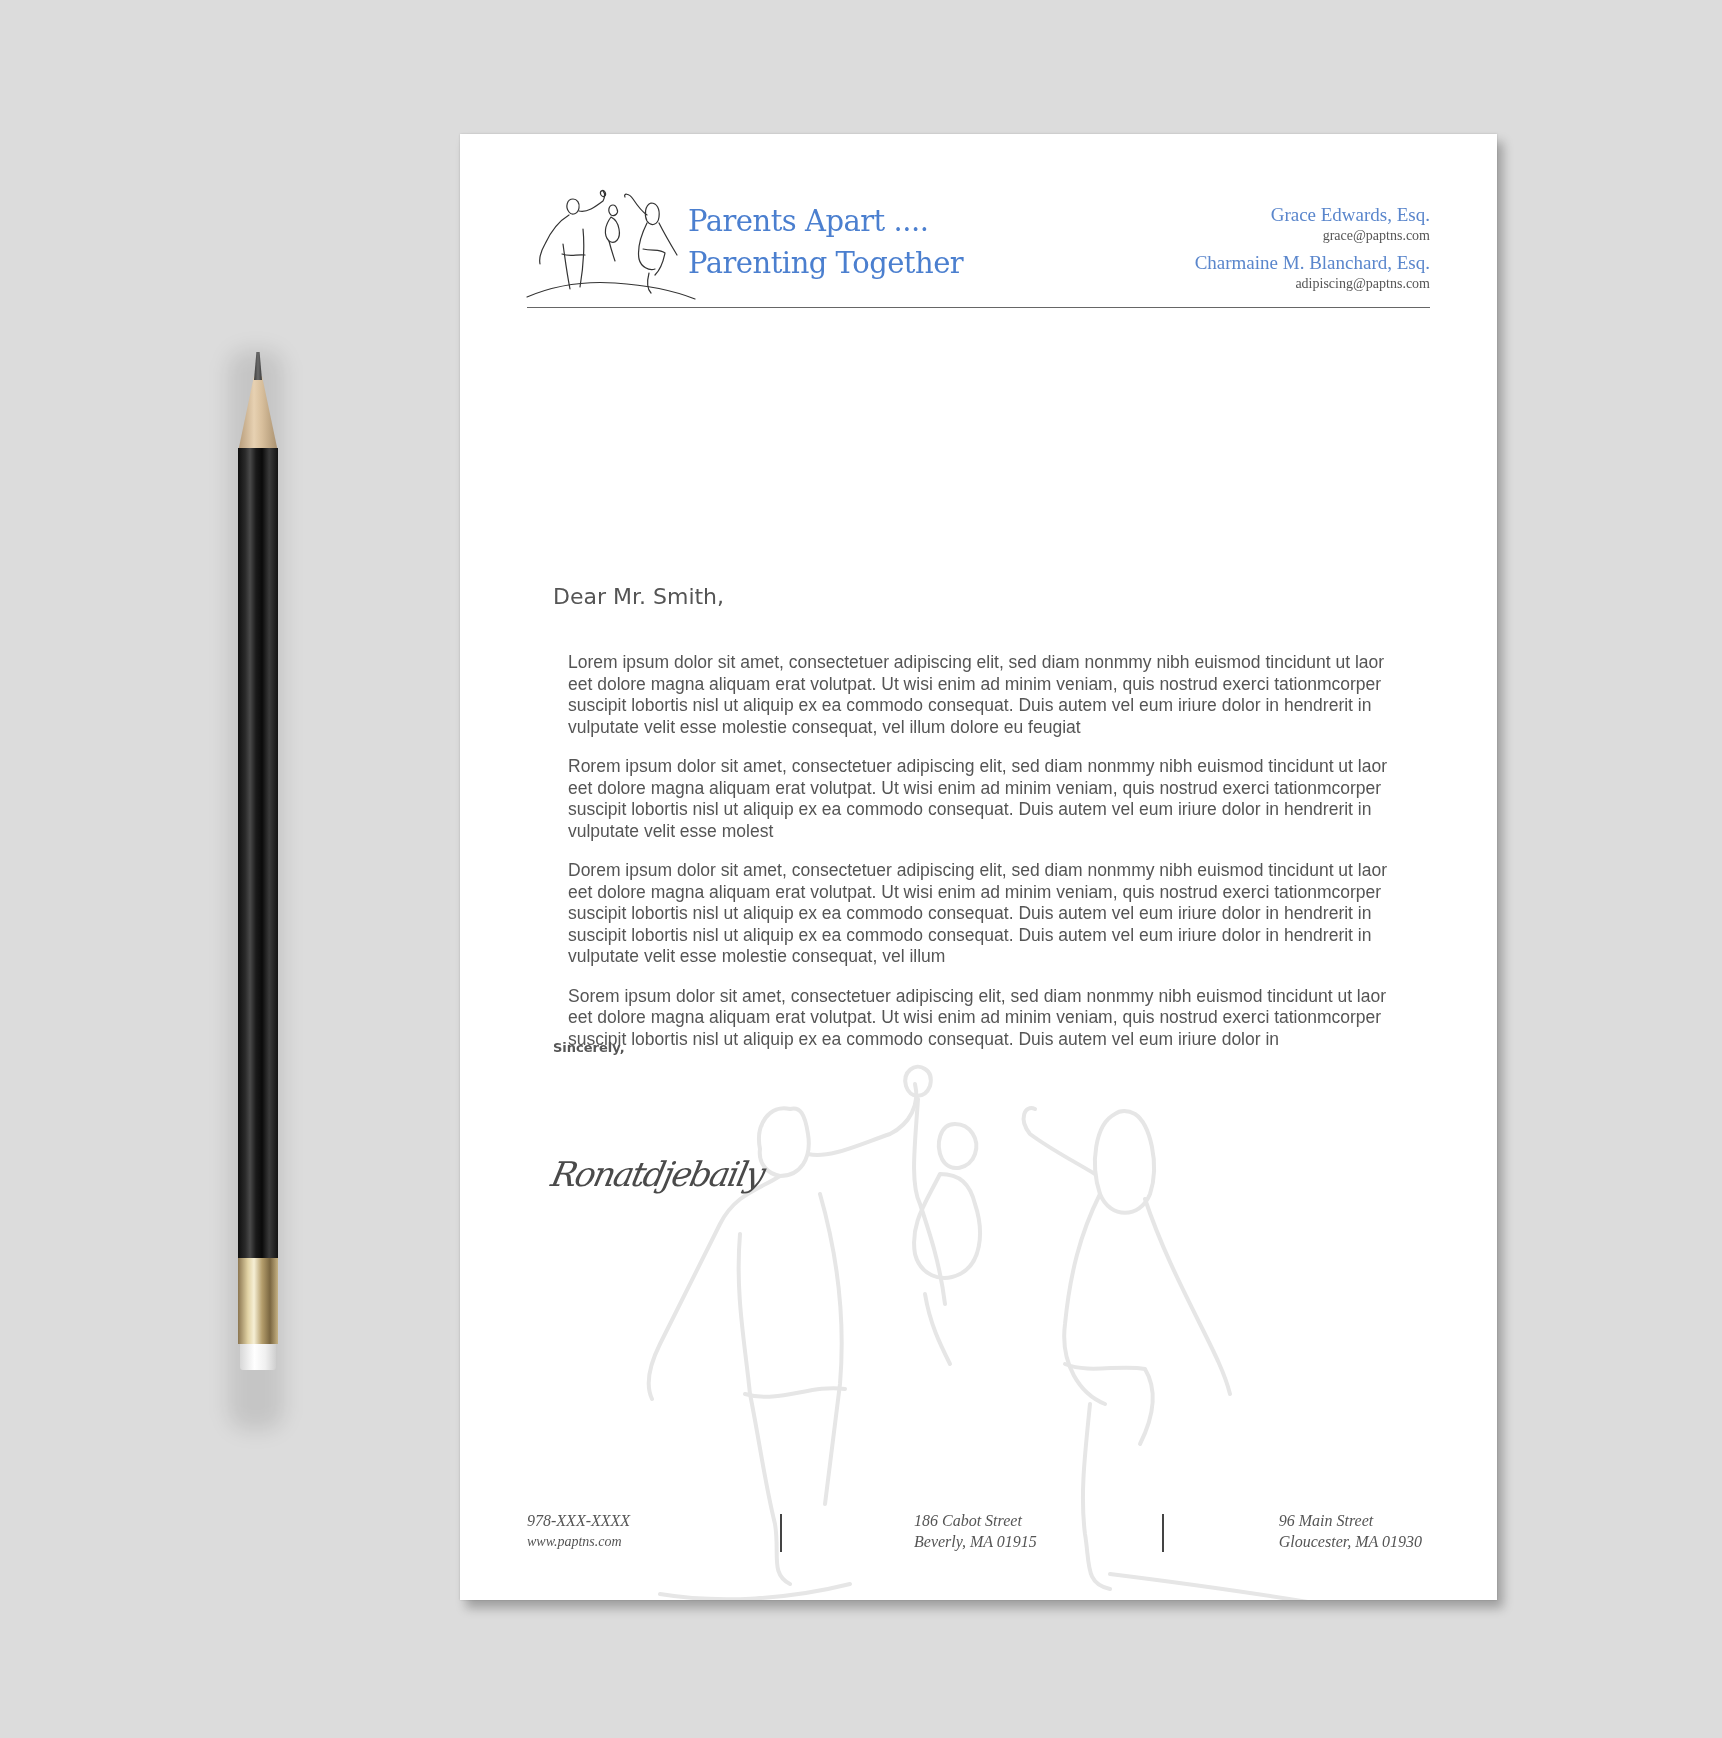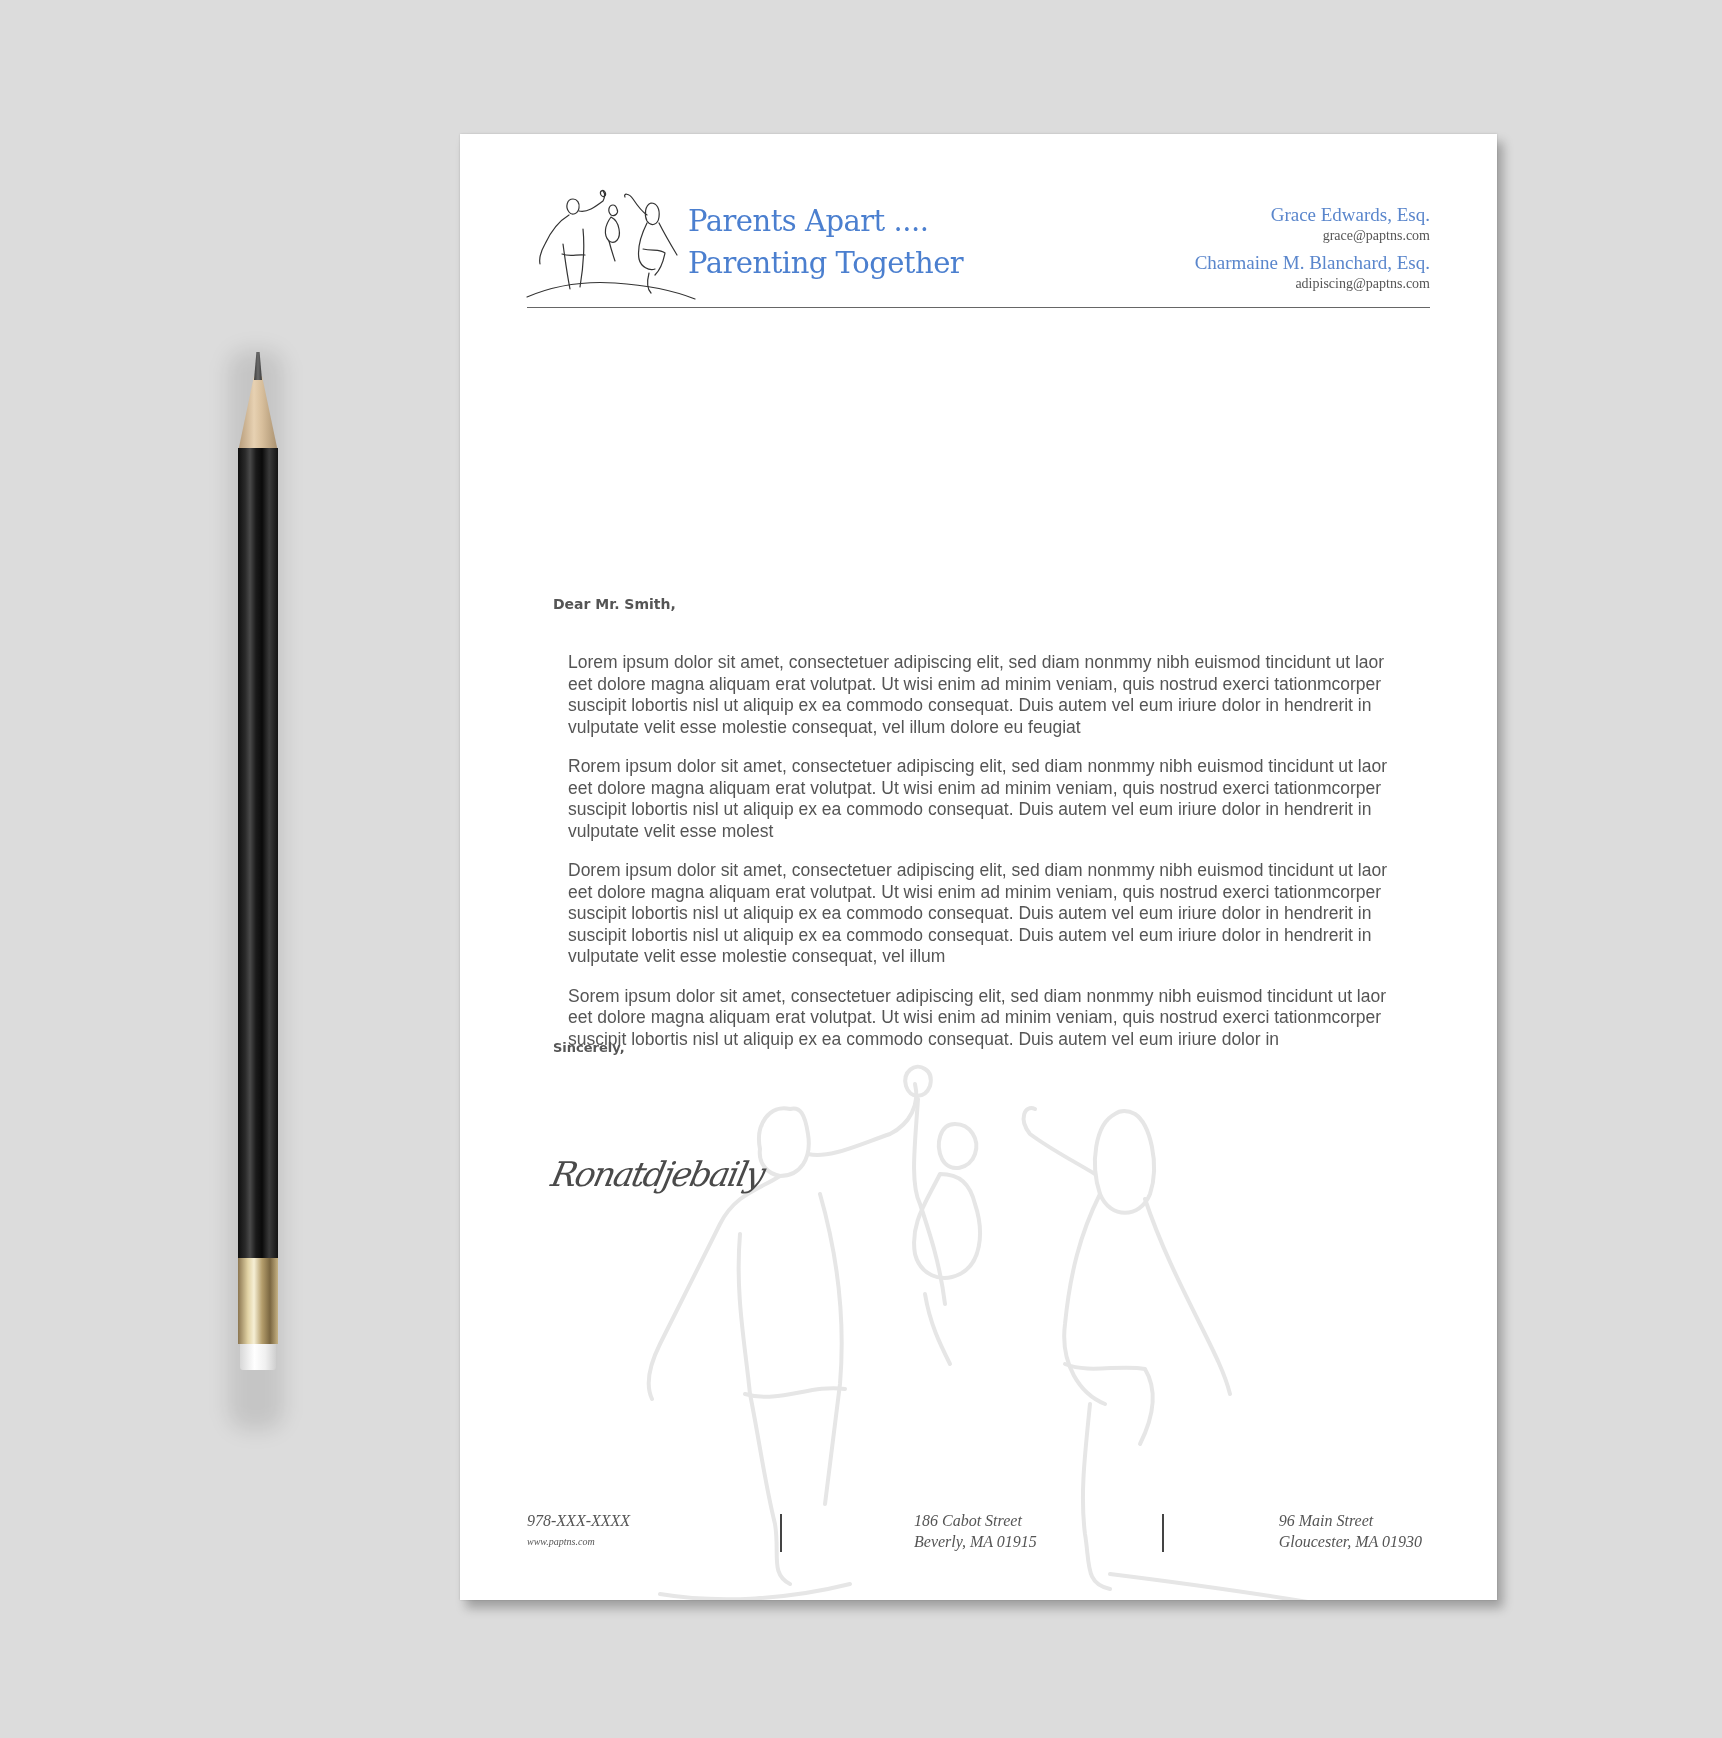--- a/index.html
+++ b/index.html
@@ -55,41 +55,41 @@
   .contacts {
     position:absolute; right:67px; top:70px; text-align:right;
     font-family:"Liberation Serif", serif;
   }
   .contacts .name { color:#5a86cc; font-size:19px; line-height:22px; }
   .contacts .email { color:#555; font-size:14px; line-height:20px; margin-bottom:6px; }
   .header-rule {
     position:absolute; left:67px; right:67px; top:173px; height:1px; background:#666;
   }
   .salutation {
-    position:absolute; left:93px; top:462px;
-    font-family:"DejaVu Sans", sans-serif; font-weight:bold; font-size:14px; color:#555;
+    position:absolute; left:93px; top:450px;
+    font-family:"DejaVu Sans", sans-serif; font-weight:normal; font-size:22px; color:#555;
   }
   .body-text {
     position:absolute; left:92px; top:518px; width:860px;
     font-family:"Liberation Sans", sans-serif; font-size:17.5px; line-height:21.5px; color:#555;
   }
   .body-text p { margin:0 0 18px 16px; }
   .closing {
     position:absolute; left:93px; top:906px;
     font-family:"DejaVu Sans", sans-serif; font-weight:bold; font-size:13px; color:#555;
   }
   .signature {
     position:absolute; left:92px; top:1020px;
     font-family:"DejaVu Serif", serif; font-style:italic; font-size:34px; color:#4a4a4a;
     letter-spacing:-2px; transform:skewX(-12deg);
   }
   .footer { position:absolute; left:0; right:8px; top:1376px; height:50px; font-family:"Liberation Serif", serif; color:#555;font-style:italic; }
   .footer .col { position:absolute; top:0; }
   .footer .l1 { font-size:16px; line-height:22px; }
-  .footer .l2 { font-size:10px; line-height:20px; }
+  .footer .l2 { font-size:14px; line-height:20px; }
   .footer .col-1 { left:67px; }
   .footer .col-2 { left:454px; }
   .footer .col-3 { right:67px; }
   .footer .col-2 .l2, .footer .col-3 .l2 { font-size:16px; }
   .footer .sep { position:absolute; top:4px; width:2px; height:38px; background:#444; }
   .footer .sep-1 { left:320px; }
   .footer .sep-2 { left:702px; }
 </style>
 </head>
 <body>

